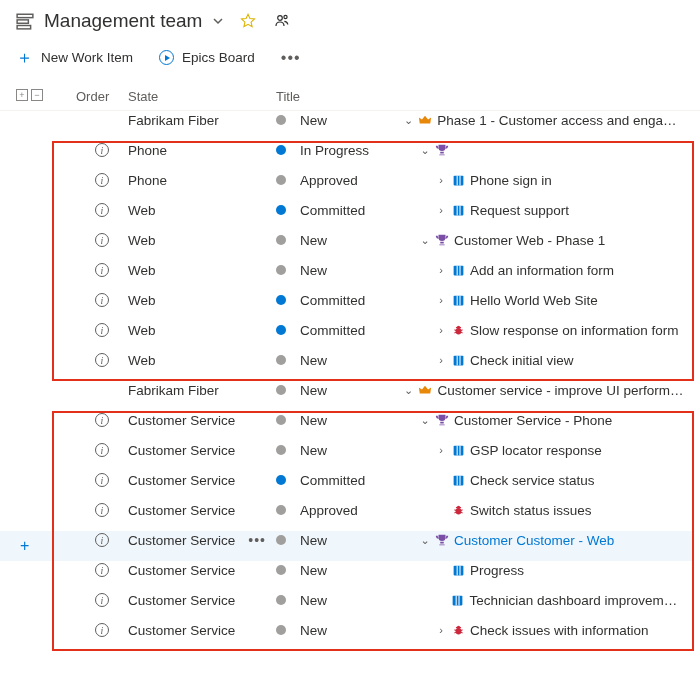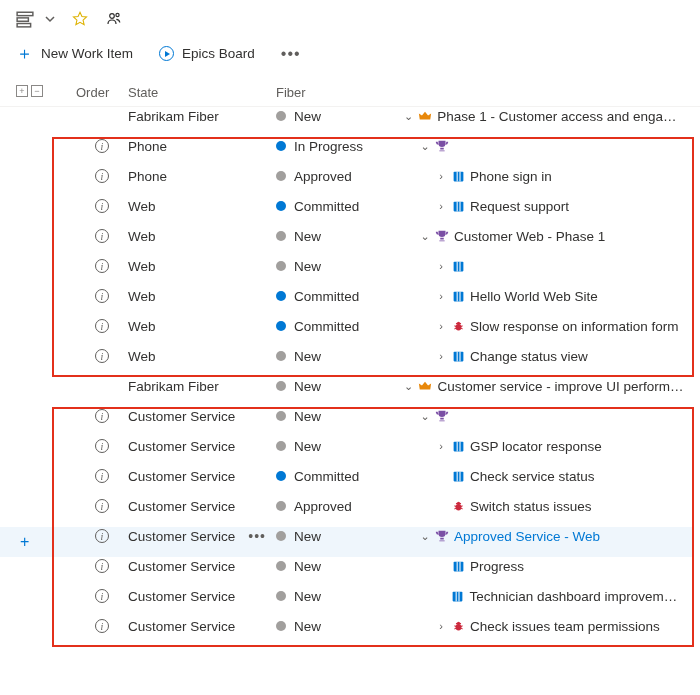--- a/index.html
+++ b/index.html
@@ -47,21 +47,21 @@
   .rows { position:relative; padding-right:6px;}
   .row {
     display:grid;
     grid-template-columns: 60px 52px 148px 128px 1fr;
     align-items:center;
     min-height:30px;
     padding: 0px 10px 12px 16px;
   }
   .info-col { display:flex; justify-content:center; color:#605e5c;}
   .info-circle { width:14px;height:14px;border:1.2px solid #605e5c;border-radius:50%;display:flex;align-items:center;justify-content:center;font-size:10px;font-style:italic;font-family:Georgia,serif;}
-  .state-cell { display:flex; align-items:center; gap:8px;}
+  .state-cell { display:flex; align-items:center; gap:14px;}
   .state-dot { width:10px;height:10px;border-radius:50%;}
   .state-dot.grey{background:#a19f9d;}
   .state-dot.blue{background:#0078d4;}
   .title-cell { display:flex; align-items:center; gap:5px; min-width:0;}
   .chev { width:10px; text-align:center; color:#605e5c; font-size:11px; cursor:pointer;}
   .itemicon { width:14px;height:14px; display:inline-flex;align-items:center;justify-content:center;}
   .title-text { white-space:nowrap; overflow:hidden; text-overflow:ellipsis;}
   .indent1 { padding-left:16px; }
   .indent2 { padding-left:32px; }
   .chev.spacer { visibility:hidden; }
@@ -83,20 +83,21 @@
 <div class="header">
   <span class="icon-btn backlog-icon">
     <svg width="18" height="18" viewBox="0 0 16 16">
         <g stroke="#605e5c" stroke-width="1.3" fill="none">
           <rect x="1" y="2" width="14" height="3"></rect>
           <rect x="1" y="7" width="10" height="3"></rect>
           <rect x="1" y="12" width="12" height="3"></rect>
         </g>
       </svg>
   </span>
+  <span class="title">Management team</span>
   <span class="icon-btn chevd">
     <svg width="12" height="12" viewBox="0 0 12 12">
         <path d="M2 4 L6 8 L10 4" stroke="#605e5c" stroke-width="1.5" fill="none"></path>
       </svg>
   </span>
   <span class="icon-btn star" style="margin-left:6px;">
     <svg width="16" height="16" viewBox="0 0 24 24">
         <path d="M12 2l2.9 6.3 6.9.6-5.2 4.7 1.6 6.9L12 17l-6.2 3.5 1.6-6.9L2.2 8.9l6.9-.6z" fill="none" stroke="#deb200" stroke-width="1.6"></path>
       </svg>
   </span>
@@ -124,21 +125,21 @@
   <span class="dots-h">•••</span>
 </div>
 
 <div class="grid-head">
   <div class="exp-ctrl">
     <span class="sq">+</span>
     <span class="sq">−</span>
   </div>
   <div>Order</div>
   <div>State</div>
-  <div>Fiber</div>
+  <div>Title</div>
 </div>
 
 <div class="rows" id="rows">
     <div class="row">
       <div></div>
       <div class="info-col"></div>
       <div class="node-cell">
         <span>Fabrikam Fiber</span>
       </div>
       <div class="state-cell">
@@ -260,20 +261,21 @@
       </div>
       <div class="title-cell indent2">
         <span class="chev">›</span>
         <span class="itemicon">
           <svg width="13" height="13" viewBox="0 0 16 16">
             <rect x="2" y="2" width="12" height="12" rx="1" fill="#0078d4"></rect>
             <rect x="5.7" y="2" width="1.3" height="12" fill="#fff"></rect>
             <rect x="9.2" y="2" width="1.3" height="12" fill="#fff"></rect>
           </svg>
         </span>
+        <span class="title-text">Add an information form</span>
       </div>
     </div>
     <div class="row">
       <div></div>
       <div class="info-col">
         <span class="info-circle">i</span>
       </div>
       <div class="node-cell">
         <span>Web</span>
       </div>
@@ -331,21 +333,21 @@
       </div>
       <div class="title-cell indent2">
         <span class="chev">›</span>
         <span class="itemicon">
           <svg width="13" height="13" viewBox="0 0 16 16">
             <rect x="2" y="2" width="12" height="12" rx="1" fill="#0078d4"></rect>
             <rect x="5.7" y="2" width="1.3" height="12" fill="#fff"></rect>
             <rect x="9.2" y="2" width="1.3" height="12" fill="#fff"></rect>
           </svg>
         </span>
-        <span class="title-text">Change status view</span>
+        <span class="title-text">Check initial view</span>
       </div>
     </div>
     <div class="row">
       <div></div>
       <div class="info-col"></div>
       <div class="node-cell">
         <span>Fabrikam Fiber</span>
       </div>
       <div class="state-cell">
         <span class="state-dot grey"></span>
@@ -373,20 +375,21 @@
         <span class="state-dot grey"></span>
         <span>New</span>
       </div>
       <div class="title-cell indent1">
         <span class="chev">⌄</span>
         <span class="itemicon">
           <svg width="14" height="14" viewBox="0 0 16 16">
             <path d="M4 2h8v3a4 4 0 01-8 0zM6 10h4v2H6zM5 13h6v1H5z M3 3H1v1a3 3 0 003 2.5M13 3h2v1a3 3 0 01-3 2.5" fill="#7b4fa5"></path>
           </svg>
         </span>
+        <span class="title-text">Customer Service - Phone</span>
       </div>
     </div>
     <div class="row">
       <div></div>
       <div class="info-col">
         <span class="info-circle">i</span>
       </div>
       <div class="node-cell">
         <span>Customer Service</span>
       </div>
@@ -468,21 +471,21 @@
         <span class="state-dot grey"></span>
         <span>New</span>
       </div>
       <div class="title-cell indent1">
         <span class="chev">⌄</span>
         <span class="itemicon">
           <svg width="14" height="14" viewBox="0 0 16 16">
             <path d="M4 2h8v3a4 4 0 01-8 0zM6 10h4v2H6zM5 13h6v1H5z M3 3H1v1a3 3 0 003 2.5M13 3h2v1a3 3 0 01-3 2.5" fill="#7b4fa5"></path>
           </svg>
         </span>
-        <span class="title-text">Approved Service - Web</span>
+        <span class="title-text">Customer Customer - Web</span>
       </div>
     </div>
     <div class="row">
       <div></div>
       <div class="info-col">
         <span class="info-circle">i</span>
       </div>
       <div class="node-cell">
         <span>Customer Service</span>
       </div>
@@ -540,18 +543,18 @@
       </div>
       <div class="title-cell indent2">
         <span class="chev">›</span>
         <span class="itemicon">
           <svg width="13" height="13" viewBox="0 0 16 16">
             <ellipse cx="8" cy="9" rx="3.5" ry="4" fill="#cc293d"></ellipse>
             <circle cx="8" cy="4" r="2" fill="#cc293d"></circle>
             <path d="M3 7l2 1M3 11l2-1M13 7l-2 1M13 11l-2-1M5 4l1.5 1M11 4l-1.5 1" stroke="#cc293d" stroke-width="1.3"></path>
           </svg>
         </span>
-        <span class="title-text">Check issues team permissions</span>
+        <span class="title-text">Check issues with information</span>
       </div>
     </div>
     <div class="redbox" style="top: 30px; height: 240px;"></div>
     <div class="redbox" style="top: 300px; height: 240px;"></div>
   </div>
 
 </body></html>

